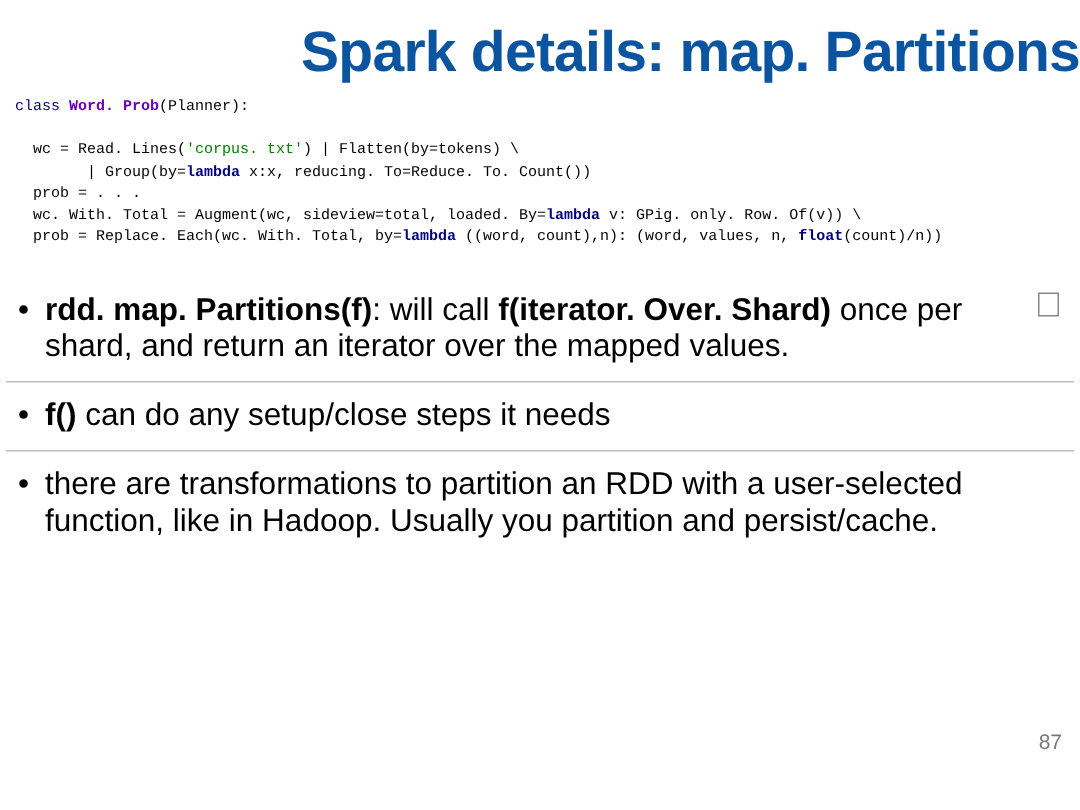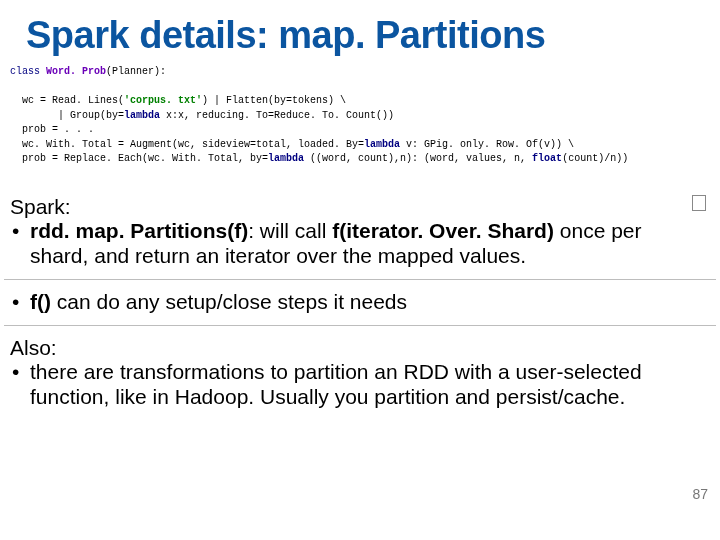--- a/index.html
+++ b/index.html
@@ -18,33 +18,34 @@
     position: relative;
     box-sizing: border-box;
   }
   .title {
     font-family: "Trebuchet MS", "Segoe UI", Arial, sans-serif;
     color: #0b55a0;
     font-size: 38px;
     font-weight: 700;
     padding: 14px 0 6px 26px;
     letter-spacing: -0.5px;
+    text-align: right;
   }
   .codeblock {
     margin: 2px 10px 2px 10px;
     font-family: Consolas, "Courier New", monospace;
     font-size: 10px;
     line-height: 1.45;
     color: #000;
     white-space: pre;
     overflow: hidden;
   }
   .kw-class { color: #000080; font-weight: 400; }
   .cls-name { color: #6a00b8; font-weight: 700; margin-top: 19px; }
-  .str     { color: #008000; font-weight: 700; }
+  .str     { color: #008000; font-weight: 400; }
   .kw-lam  { color: #000080; font-weight: 700; }
   .cursor-box {
     position: absolute;
     right: 14px;
     top: 195px;
     width: 12px;
     height: 14px;
     border: 1px solid #888;
     background: #fff;
   }
@@ -89,21 +90,20 @@
 
 <span>  wc = Read. Lines(</span><span class="str">'corpus. txt'</span><span>) | Flatten(by=tokens) \</span>
 <span>        | Group(by=</span><span class="kw-lam">lambda</span><span> x:x, reducing. To=Reduce. To. Count())</span>
 <span>  prob = . . .</span>
 <span>  wc. With. Total = Augment(wc, sideview=total, loaded. By=</span><span class="kw-lam">lambda</span><span> v: GPig. only. Row. Of(v)) \</span>
 <span>  prob = Replace. Each(wc. With. Total, by=</span><span class="kw-lam">lambda</span><span> ((word, count),n): (word, values, n, </span><span class="kw-lam">float</span><span>(count)/n))</span></div>
 
   <div class="cursor-box"></div>
 
   <div class="body-text" style="margin-top:28px;">
-    <div>Spark:</div>
     <div class="bullet">
       <div class="dot">•</div>
       <div class="txt">
         <b>rdd. map. Partitions(f)</b><span>:  will call </span><b>f(iterator. Over. Shard)</b><span> once per shard, and return an iterator over the mapped values.</span>
       </div>
     </div>
   </div>
 
   <div class="hr"></div>
 
@@ -112,21 +112,20 @@
       <div class="dot">•</div>
       <div class="txt">
         <b>f()</b><span> can do any setup/close steps it needs</span>
       </div>
     </div>
   </div>
 
   <div class="hr"></div>
 
   <div class="body-text">
-    <div>Also:</div>
     <div class="bullet">
       <div class="dot">•</div>
       <div class="txt">there are transformations to partition an RDD with a user-selected function, like in Hadoop.  Usually you partition and persist/cache.</div>
     </div>
   </div>
 
   <div class="page-num">87</div>
 
 </div>
 

